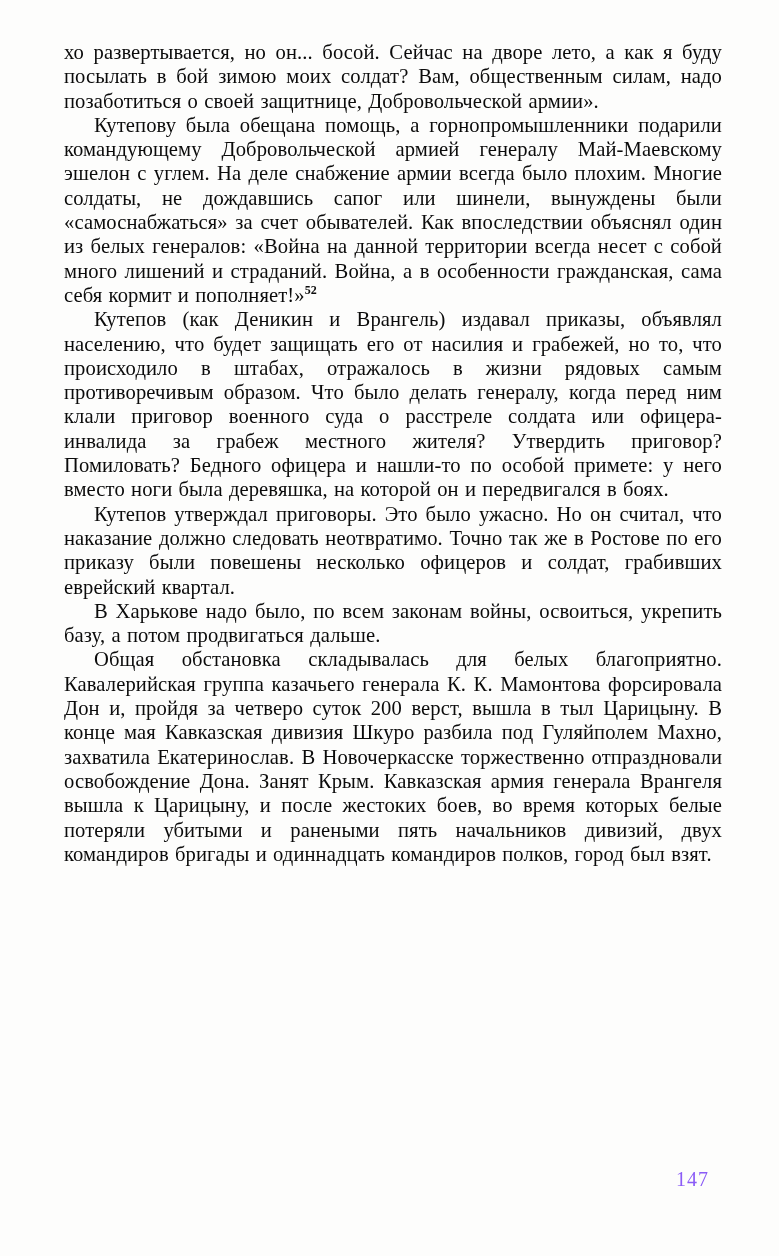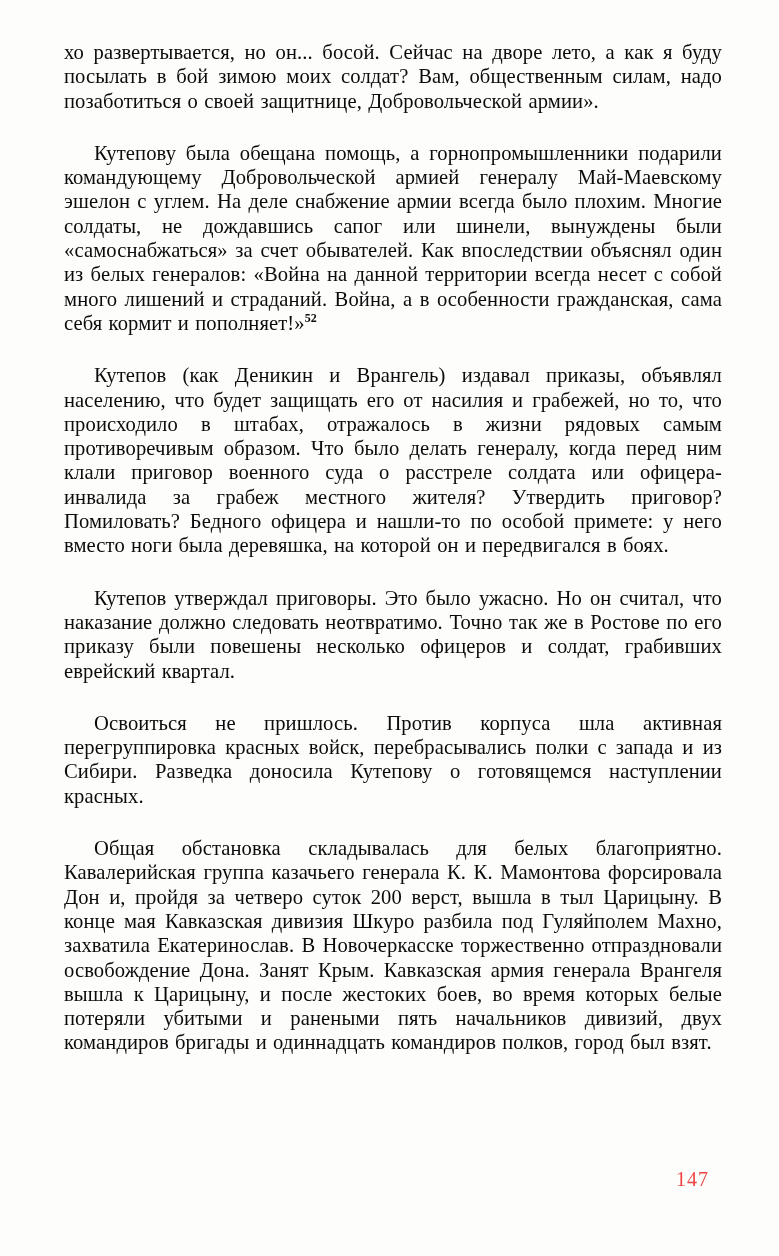--- a/index.html
+++ b/index.html
@@ -32,44 +32,43 @@
   .text-block p {
     margin: 0;
     font-size: 20.6px;
     line-height: 24.3px;
     font-weight: 500;
     letter-spacing: 0.1px;
     word-spacing: 1px;
   }
   .text-block p.indent {
     text-indent: 30px;
-    margin-top: 28px;
   }
   sup.footnote {
     font-size: 12px;
     line-height: 0;
     vertical-align: super;
     font-weight: 600;
   }
   .page-number {
     position: absolute;
     left: 676px;
     top: 1168px;
     font-size: 20px;
     font-weight: 500;
     letter-spacing: 1px;
-    color: #ef4444;
+    color: #8b5cf6;
   }
 </style>
 </head>
 <body>
 
 <div class="page">
   <main class="text-block">
       <p class=""><span>хо развертывается, но он... босой. Сейчас на дворе лето, а как я буду посылать в бой зимою моих солдат? Вам, общественным силам, надо позаботиться о своей защитнице, Добровольческой армии».</span></p>
       <p class="indent"><span>Кутепову была обещана помощь, а горнопромышленники подарили командующему Добровольческой армией генералу Май-Маевскому эшелон с углем. На деле снабжение армии всегда было плохим. Многие солдаты, не дождавшись сапог или шинели, вынуждены были «самоснабжаться» за счет обывателей. Как впоследствии объяснял один из белых генералов: «Война на данной территории всегда несет с собой много лишений и страданий. Война, а в особенности гражданская, сама себя кормит и пополняет!»</span><sup class="footnote">52</sup></p>
       <p class="indent"><span>Кутепов (как Деникин и Врангель) издавал приказы, объявлял населению, что будет защищать его от насилия и грабежей, но то, что происходило в штабах, отражалось в жизни рядовых самым противоречивым образом. Что было делать генералу, когда перед ним клали приговор военного суда о расстреле солдата или офицера-инвалида за грабеж местного жителя? Утвердить приговор? Помиловать? Бедного офицера и нашли-то по особой примете: у него вместо ноги была деревяшка, на которой он и передвигался в боях.</span></p>
       <p class="indent"><span>Кутепов утверждал приговоры. Это было ужасно. Но он считал, что наказание должно следовать неотвратимо. Точно так же в Ростове по его приказу были повешены несколько офицеров и солдат, грабивших еврейский квартал.</span></p>
-      <p class="indent"><span>Освоиться не пришлось. Против корпуса шла активная перегруппировка красных войск, перебрасывались полки с запада и из Сибири. Разведка доносила Кутепову о готовящемся наступлении красных.</span></p>
+      <p class="indent"><span>В Харькове надо было, по всем законам войны, освоиться, укрепить базу, а потом продвигаться дальше.</span></p>
       <p class="indent"><span>Общая обстановка складывалась для белых благоприятно. Кавалерийская группа казачьего генерала К. К. Мамонтова форсировала Дон и, пройдя за четверо суток 200 верст, вышла в тыл Царицыну. В конце мая Кавказская дивизия Шкуро разбила под Гуляйполем Махно, захватила Екатеринослав. В Новочеркасске торжественно отпраздновали освобождение Дона. Занят Крым. Кавказская армия генерала Врангеля вышла к Царицыну, и после жестоких боев, во время которых белые потеряли убитыми и ранеными пять начальников дивизий, двух командиров бригады и одиннадцать командиров полков, город был взят.</span></p>
     </main>
   <div class="page-number">147</div>
 </div>
 
 </body></html>

